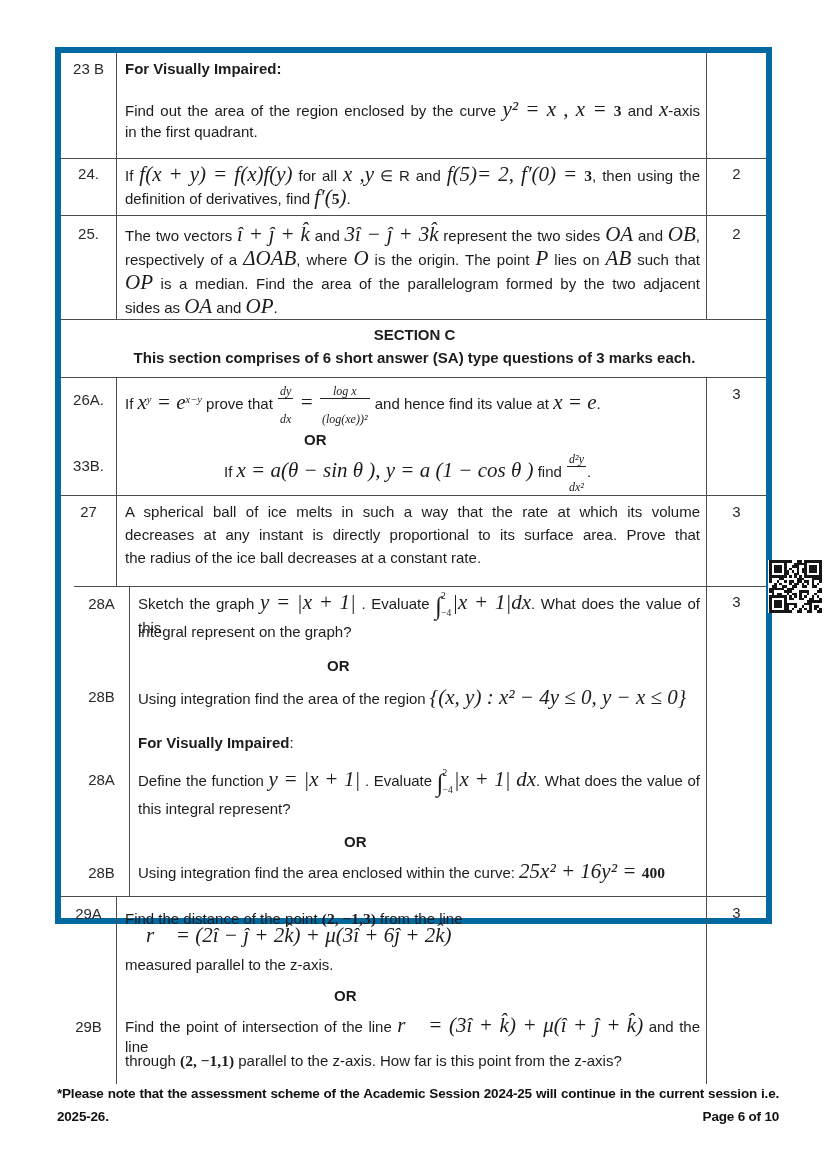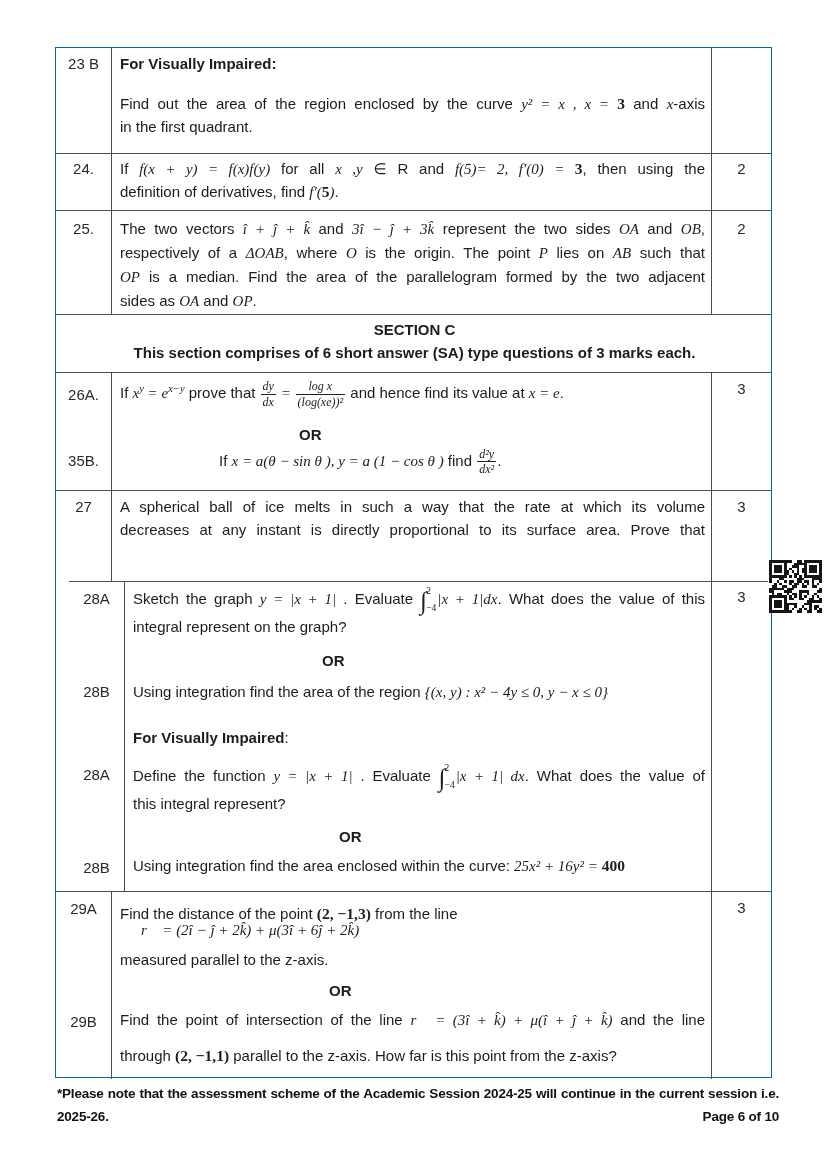--- a/index.html
+++ b/index.html
@@ -6,23 +6,23 @@
   #page{
     position:relative;
     width:827px;height:1169px;
     background:#ffffff;
     font-family:"Liberation Sans",sans-serif;
     color:#1c1c1c;
     overflow:hidden;
   }
   #qtable{
     position:absolute;left:55px;top:47px;
-    width:717px;height:1031px;
+    width:717px;height:877px;
     box-sizing:border-box;
-    border:1px solid #0369a1;
+    border:6px solid #0369a1;
   }
   .row{
     position:relative;
     display:flex;
     box-sizing:border-box;
     border-top:1.5px solid #4d4d4d;
   }
   .row:first-child{border-top:none;}
   .cell-num{
     position:relative;width:56px;flex:0 0 56px;
@@ -46,30 +46,30 @@
   }
   .line{
     position:absolute;left:8px;right:6px;
     font-size:15px;line-height:20px;
     white-space:nowrap;
   }
   .line.just{white-space:normal;text-align:justify;text-align-last:justify;}
   .line.center{text-align:center;white-space:normal;}
   .seg-text{font-family:"Liberation Sans",sans-serif;}
   .seg-bold{font-family:"Liberation Sans",sans-serif;font-weight:bold;}
-  .seg-math{font-family:"Liberation Serif",serif;font-style:italic;font-size:15px;}
+  .seg-math{font-family:"Liberation Serif",serif;font-style:italic;font-size:21px;}
   .seg-mathbold{font-family:"Liberation Serif",serif;font-weight:bold;font-size:15.5px;}
   .seg-sup{font-family:"Liberation Serif",serif;font-style:italic;font-size:10.5px;vertical-align:6px;}
   .frac{
     display:inline-block;vertical-align:middle;text-align:center;
     font-family:"Liberation Serif",serif;font-style:italic;
     font-size:12px;line-height:1.2;padding:0 1px;
   }
   .frac .fn{display:block;border-bottom:1px solid #222;padding:0 2px;}
-  .frac .fd{display:block;padding:0 2px;}
+  .frac .fd{display:block;padding:0 2px;margin-top:13px;}
   .intg{display:inline-flex;vertical-align:middle;align-items:center;}
   .intg .isym{font-family:"Liberation Serif",serif;font-size:25px;line-height:1;font-style:normal;}
   .intg .ilims{
     display:inline-flex;flex-direction:column;justify-content:space-between;
     height:26px;font-family:"Liberation Serif",serif;font-size:9.5px;
     line-height:1;margin-left:-1px;margin-right:1px;font-style:normal;
   }
   #qr{position:absolute;left:768px;top:560px;width:55px;height:53px;background:#fff;}
   #footer-line1{
     position:absolute;left:57px;right:48px;top:1085px;
@@ -126,38 +126,39 @@
       </div>
       <div class="row" style="height: 58px;">
         <div class="cell-section">
           <div class="line center" style="top: 5px;"><span class="seg-bold">SECTION C</span></div>
           <div class="line center" style="top: 28px;"><span class="seg-bold">This section comprises of 6 short answer (SA) type questions of 3 marks each.</span></div>
         </div>
       </div>
       <div class="row" style="height: 118px;">
         <div class="cell-num">
           <div class="numlab" style="top: 12px;">26A.</div>
-          <div class="numlab" style="top: 78px;">35B.</div>
+          <div class="numlab" style="top: 78px;">33B.</div>
         </div>
         <div class="cell-content">
           <div class="line" style="top: 6px;"><span class="seg-text">If </span><span class="seg-math">x</span><span class="seg-sup">y</span><span class="seg-math"> = e</span><span class="seg-sup">x−y</span><span class="seg-text">  prove that </span><span class="frac"><span class="fn">dy</span><span class="fd">dx</span></span><span class="seg-math"> = </span><span class="frac"><span class="fn">log x</span><span class="fd">(log(xe))²</span></span><span class="seg-text">  and hence find its value at </span><span class="seg-math">x = e</span><span class="seg-text">.</span></div>
           <div class="line" style="top: 52px; left: 187px;"><span class="seg-bold">OR</span></div>
           <div class="line" style="top: 74px; left: 107px;"><span class="seg-text">If </span><span class="seg-math">x = a(θ − sin θ ),   y = a (1 − cos θ )</span><span class="seg-text"> find </span><span class="frac"><span class="fn">d²y</span><span class="fd">dx²</span></span><span class="seg-text">.</span></div>
         </div>
         <div class="cell-marks">
           <div class="markslab" style="top: 6px;">3</div>
         </div>
       </div>
       <div class="row" style="height: 91px;">
         <div class="cell-num">
           <div class="numlab" style="top: 6px;">27</div>
         </div>
         <div class="cell-content">
           <div class="line just" style="top: 6px;"><span class="seg-text">A spherical ball of ice melts in such a way that the rate at which its volume</span></div>
           <div class="line just" style="top: 29px;"><span class="seg-text">decreases at any instant is directly proportional to its surface area. Prove that</span></div>
+          <div class="line" style="top: 52px;"><span class="seg-text">the radius of the ice ball decreases at a constant rate.</span></div>
         </div>
         <div class="cell-marks">
           <div class="markslab" style="top: 6px;">3</div>
         </div>
       </div>
       <div class="row" style="height: 310px; margin-left: 13px;">
         <div class="cell-num">
           <div class="numlab" style="top: 7px;">28A</div>
           <div class="numlab" style="top: 100px;">28B</div>
           <div class="numlab" style="top: 183px;">28A</div>

